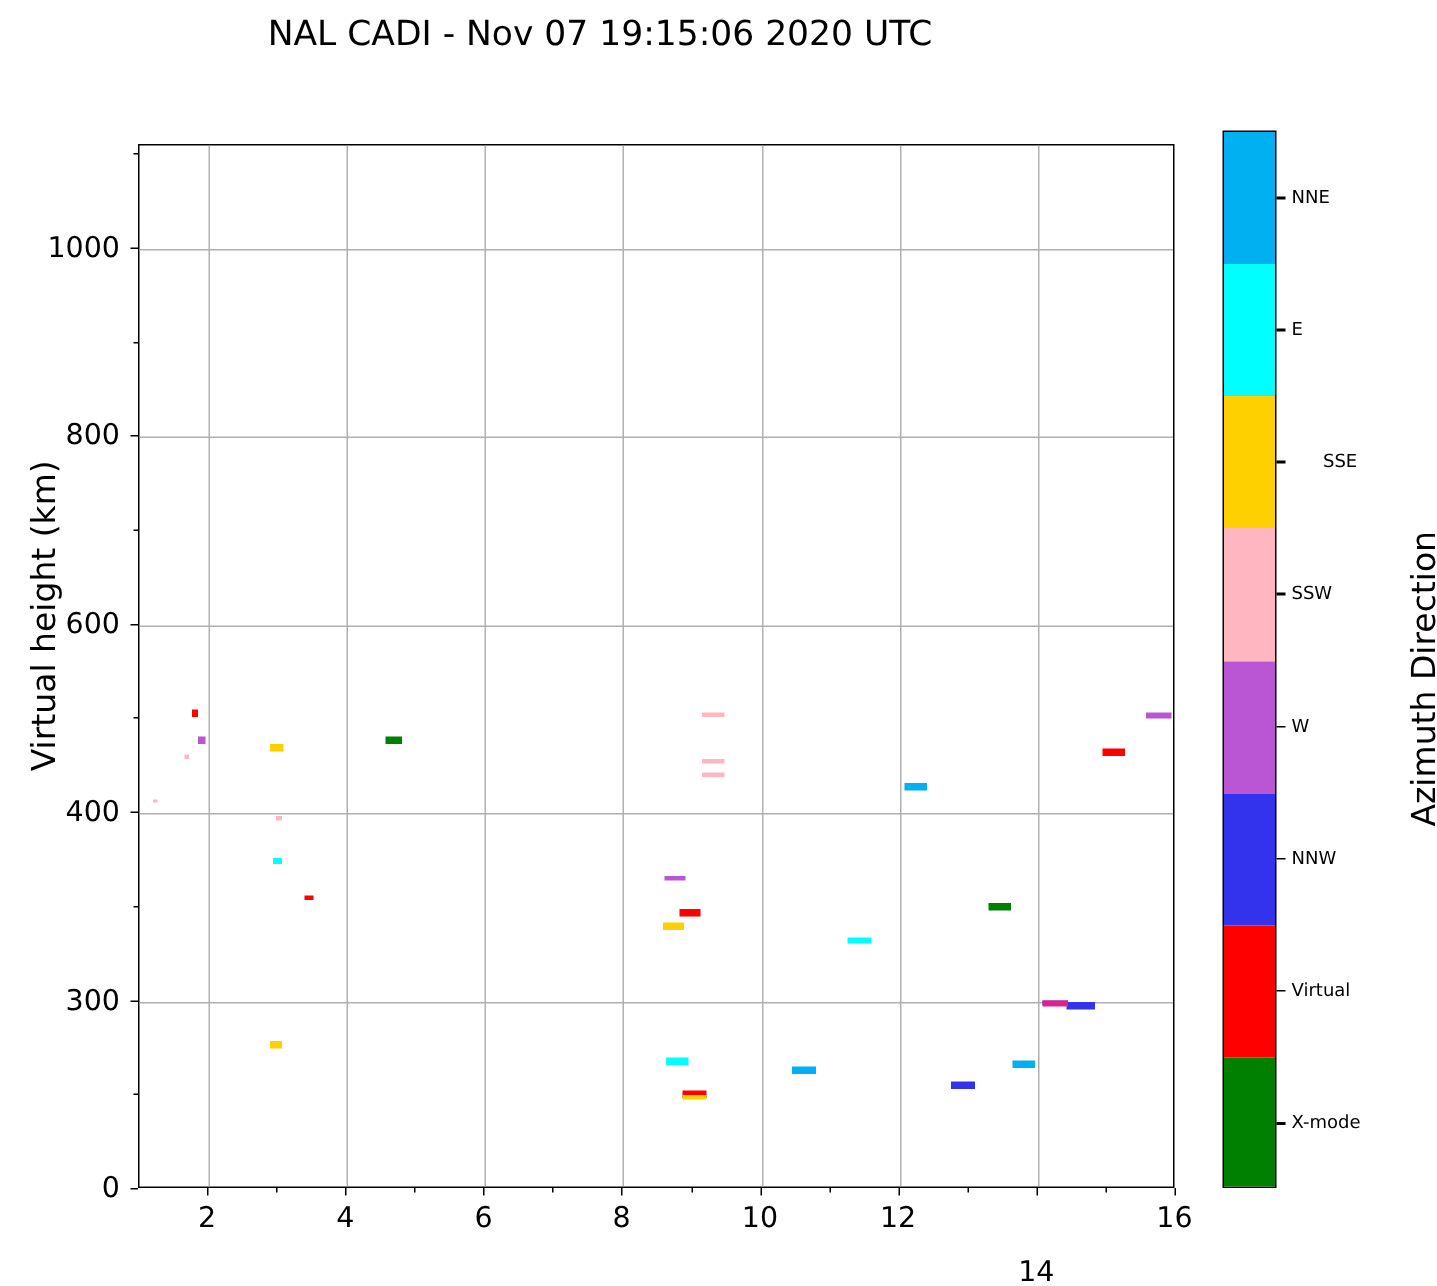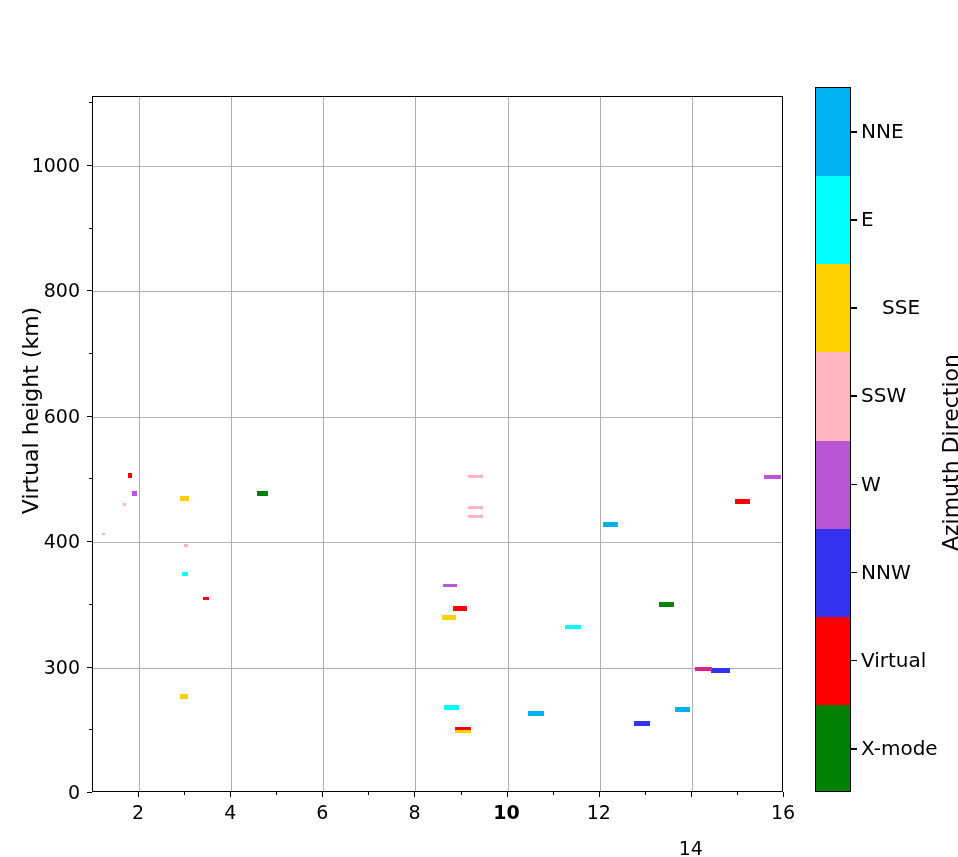--- a/index.html
+++ b/index.html
@@ -165,21 +165,21 @@
     position: absolute;
     left: 851px;
     width: 6px;
     height: 1.6px;
     background: #000000;
   }
   .cb-label {
     position: absolute;
     left: 861px;
     transform: translateY(-50%);
-    font-size: 20px;
+    font-size: 12px;
     color: #000000;
     white-space: nowrap;
   }
   #cb-title {
     position: absolute;
     left: 800px;
     top: 440px;
     width: 300px;
     text-align: center;
     font-size: 22px;
@@ -187,20 +187,21 @@
     transform: rotate(-90deg);
     transform-origin: center center;
     white-space: nowrap;
   }
 </style>
 </head>
 <body>
 
 <div id="figure">
 
+  <div id="fig-title">NAL CADI - Nov 07 19:15:06 2020 UTC</div>
 
   <div id="plot-frame">
     <div id="grid-layer">
         <div class="gridline-v" style="left: 46.0667px;"></div>
         <div class="gridline-v" style="left: 138.2px;"></div>
         <div class="gridline-v" style="left: 230.333px;"></div>
         <div class="gridline-v" style="left: 322.467px;"></div>
         <div class="gridline-v" style="left: 414.6px;"></div>
         <div class="gridline-v" style="left: 506.733px;"></div>
         <div class="gridline-v" style="left: 598.867px;"></div>
@@ -247,21 +248,21 @@
   <div id="axis-decor">
       <div class="tick-x" style="left: 138.067px; top: 792px; position: absolute;"></div>
       <div class="ticklabel-x" style="left: 138.067px; top: 801px;">2</div>
       <div class="tick-x" style="left: 230.2px; top: 792px; position: absolute;"></div>
       <div class="ticklabel-x" style="left: 230.2px; top: 801px;">4</div>
       <div class="tick-x" style="left: 322.333px; top: 792px; position: absolute;"></div>
       <div class="ticklabel-x" style="left: 322.333px; top: 801px;">6</div>
       <div class="tick-x" style="left: 414.467px; top: 792px; position: absolute;"></div>
       <div class="ticklabel-x" style="left: 414.467px; top: 801px;">8</div>
       <div class="tick-x" style="left: 506.6px; top: 792px; position: absolute;"></div>
-      <div class="ticklabel-x" style="left: 506.6px; top: 801px; font-weight: bold;">10</div>
+      <div class="ticklabel-x" style="left: 506.6px; top: 801px;">10</div>
       <div class="tick-x" style="left: 598.733px; top: 792px; position: absolute;"></div>
       <div class="ticklabel-x" style="left: 598.733px; top: 801px;">12</div>
       <div class="tick-x" style="left: 690.867px; top: 792px; position: absolute;"></div>
       <div class="ticklabel-x" style="left: 690.867px; top: 801px; margin-top: 36px;">14</div>
       <div class="tick-x" style="left: 783px; top: 792px; position: absolute;"></div>
       <div class="ticklabel-x" style="left: 783px; top: 801px;">16</div>
       <div class="tick-x-minor" style="left: 184.133px; top: 792px; position: absolute;"></div>
       <div class="tick-x-minor" style="left: 276.267px; top: 792px; position: absolute;"></div>
       <div class="tick-x-minor" style="left: 368.4px; top: 792px; position: absolute;"></div>
       <div class="tick-x-minor" style="left: 460.533px; top: 792px; position: absolute;"></div>

